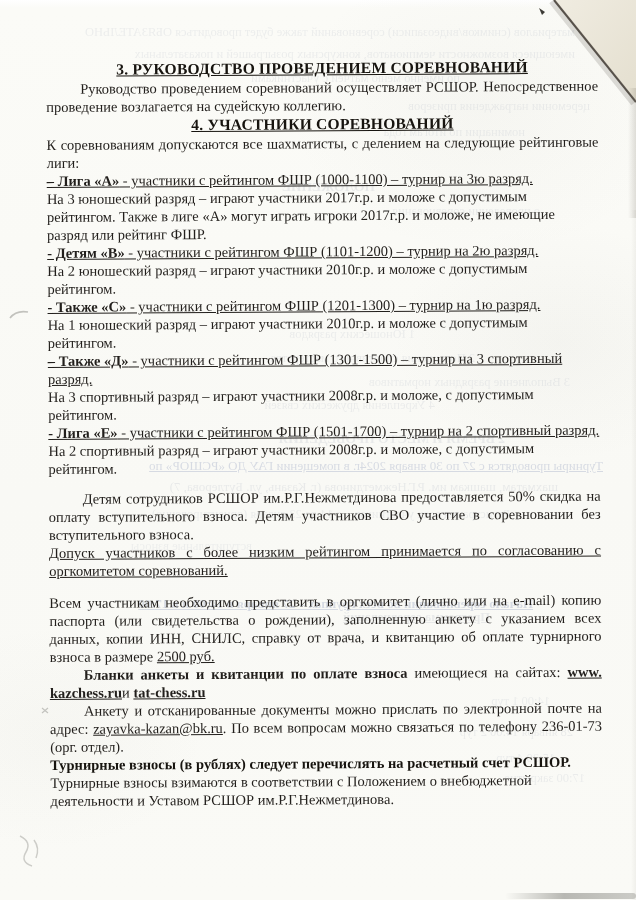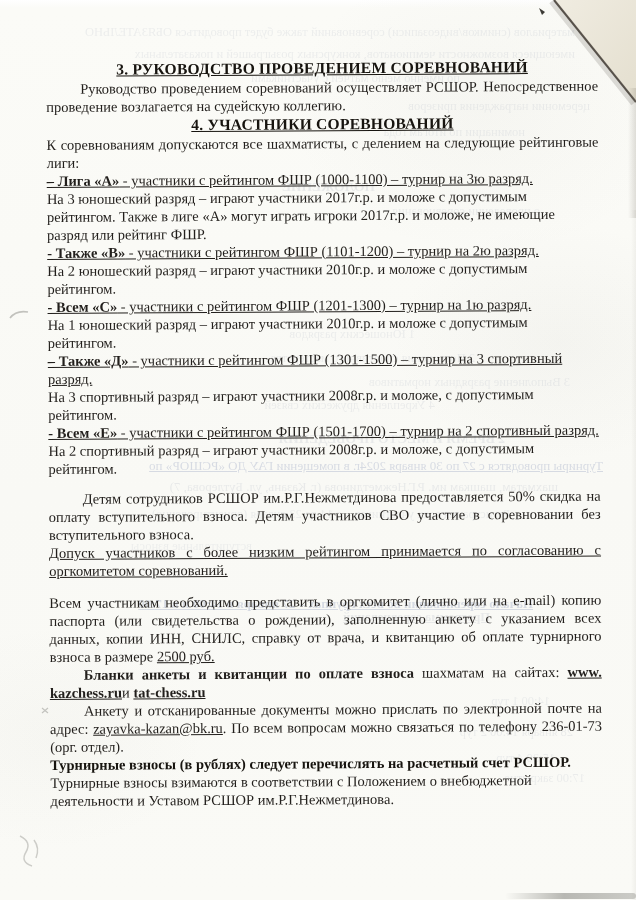--- a/index.html
+++ b/index.html
@@ -112,42 +112,42 @@
 
   <p class="hd h3m">3. РУКОВОДСТВО ПРОВЕДЕНИЕМ СОРЕВНОВАНИЙ</p>
   <p class="jst ind">Руководство проведением соревнований осуществляет РСШОР. Непосредственное проведение возлагается на судейскую коллегию.</p>
 
   <p class="hd h4m">4. УЧАСТНИКИ СОРЕВНОВАНИЙ</p>
   <p class="jst">К соревнованиям допускаются все шахматисты, с делением на следующие рейтинговые лиги:</p>
 
   <div class="liga nw"><span class="bold">– Лига  «А»</span><span> - участники с рейтингом ФШР (1000-1100)  –  турнир на 3ю разряд.</span></div>
   <p>На 3 юношеский разряд – играют участники 2017г.р. и моложе с допустимым рейтингом. Также в лиге «А» могут играть игроки 2017г.р. и моложе, не имеющие разряд или рейтинг ФШР.</p>
 
-  <div class="liga nw"><span class="bold">-  Также «В»</span><span> - участники с рейтингом ФШР (1101-1200) – турнир на 2ю разряд.</span></div>
+  <div class="liga nw"><span class="bold">-  Детям «В»</span><span> - участники с рейтингом ФШР (1101-1200) – турнир на 2ю разряд.</span></div>
   <p>На 2 юношеский разряд – играют участники 2010г.р. и моложе с допустимым рейтингом.</p>
 
-  <div class="liga nw"><span class="bold">- Всем «С»</span><span> - участники с рейтингом ФШР (1201-1300) – турнир на 1ю разряд.</span></div>
+  <div class="liga nw"><span class="bold">- Также «С»</span><span> - участники с рейтингом ФШР (1201-1300) – турнир на 1ю разряд.</span></div>
   <p>На 1 юношеский разряд – играют участники 2010г.р. и моложе с допустимым рейтингом.</p>
 
   <div class="liga"><span class="bold">– Также «Д»</span><span> - участники с рейтингом ФШР (1301-1500)  –  турнир на 3 спортивный разряд.</span></div>
   <p>На 3 спортивный разряд – играют участники 2008г.р. и моложе, с допустимым рейтингом.</p>
 
-  <div class="liga"><span class="bold">- Всем «Е»</span><span> - участники с рейтингом ФШР (1501-1700) – турнир на 2 спортивный разряд.</span></div>
+  <div class="liga"><span class="bold">- Лига «Е»</span><span> - участники с рейтингом ФШР (1501-1700) – турнир на 2 спортивный разряд.</span></div>
   <p>На 2 спортивный разряд – играют участники 2008г.р. и моложе, с допустимым рейтингом.</p>
 
   <div class="sp1"></div>
 
   <p class="jst ind">Детям сотрудников РСШОР им.Р.Г.Нежметдинова предоставляется  50% скидка на оплату вступительного взноса. Детям участников СВО участие в соревновании без вступительного взноса.</p>
   <p class="jst ul">Допуск участников с более низким рейтингом принимается по согласованию  с оргкомитетом соревнований.</p>
 
   <div class="sp2"></div>
 
   <p class="jst"><span>Всем участникам необходимо представить в оргкомитет (лично или на e-mail) копию паспорта (или свидетельства о рождении), заполненную анкету с указанием всех данных, копии ИНН, СНИЛС, справку от врача, и квитанцию об оплате турнирного взноса в размере </span><span class="ul">2500 руб.</span></p>
 
-  <p class="jst ind"><span class="bold">Бланки анкеты и квитанции по оплате взноса</span><span> шахматам на сайтах:   </span><span class="bold ul">www. kazchess.ru</span><span>и </span><span class="bold ul">tat-chess.ru</span></p>
+  <p class="jst ind"><span class="bold">Бланки анкеты и квитанции по оплате взноса</span><span> имеющиеся на сайтах:   </span><span class="bold ul">www. kazchess.ru</span><span>и </span><span class="bold ul">tat-chess.ru</span></p>
 
   <p class="jst ind"><span>Анкету и отсканированные документы можно прислать по электронной почте на адрес: </span><span class="ul">zayavka-kazan@bk.ru</span><span>. По всем вопросам можно связаться по телефону 236-01-73 (орг. отдел).</span></p>
 
   <p class="fees-h">Турнирные взносы (в рублях) следует перечислять на расчетный счет РСШОР.</p>
   <p class="fees-b">Турнирные взносы взимаются в соответствии с Положением о внебюджетной деятельности и Уставом РСШОР им.Р.Г.Нежметдинова.</p>
 
 </div>
 
 <svg class="mark m1" width="22" height="16">
   <path d="M2,12 Q8,4 20,6" stroke="#8b8b86" stroke-width="1.6" fill="none"></path>

